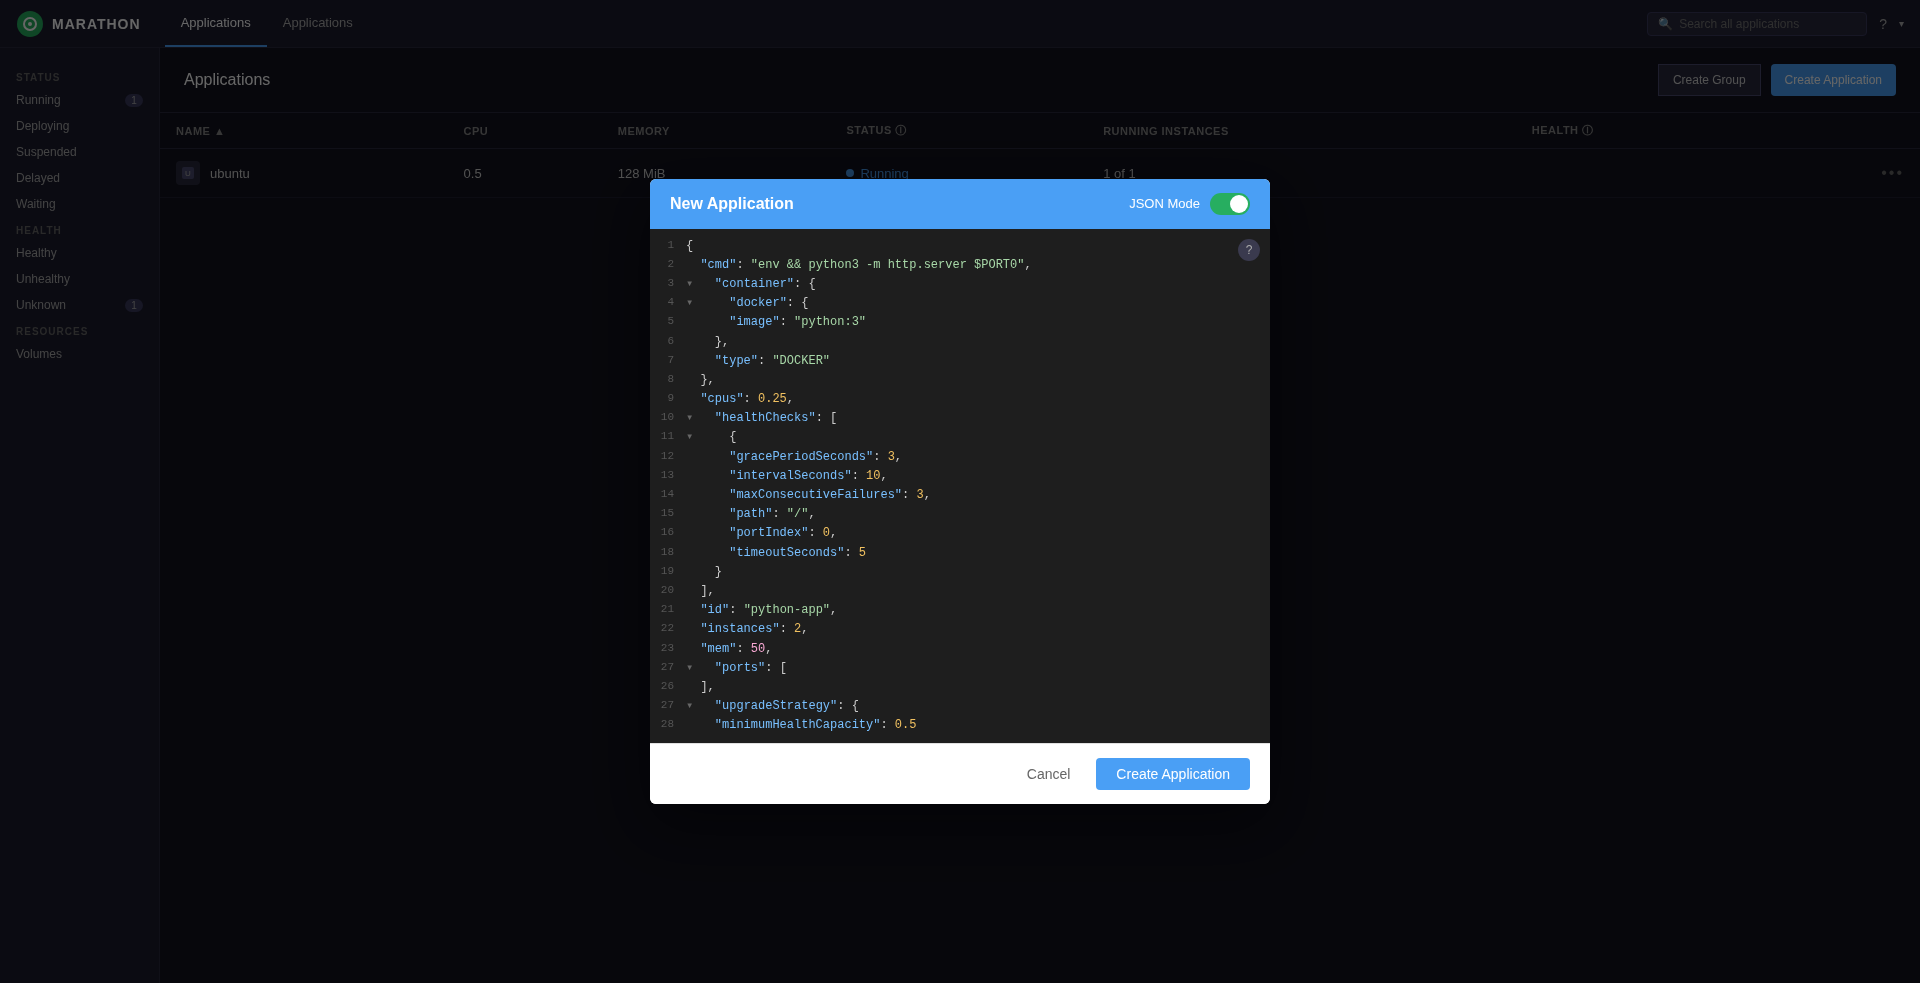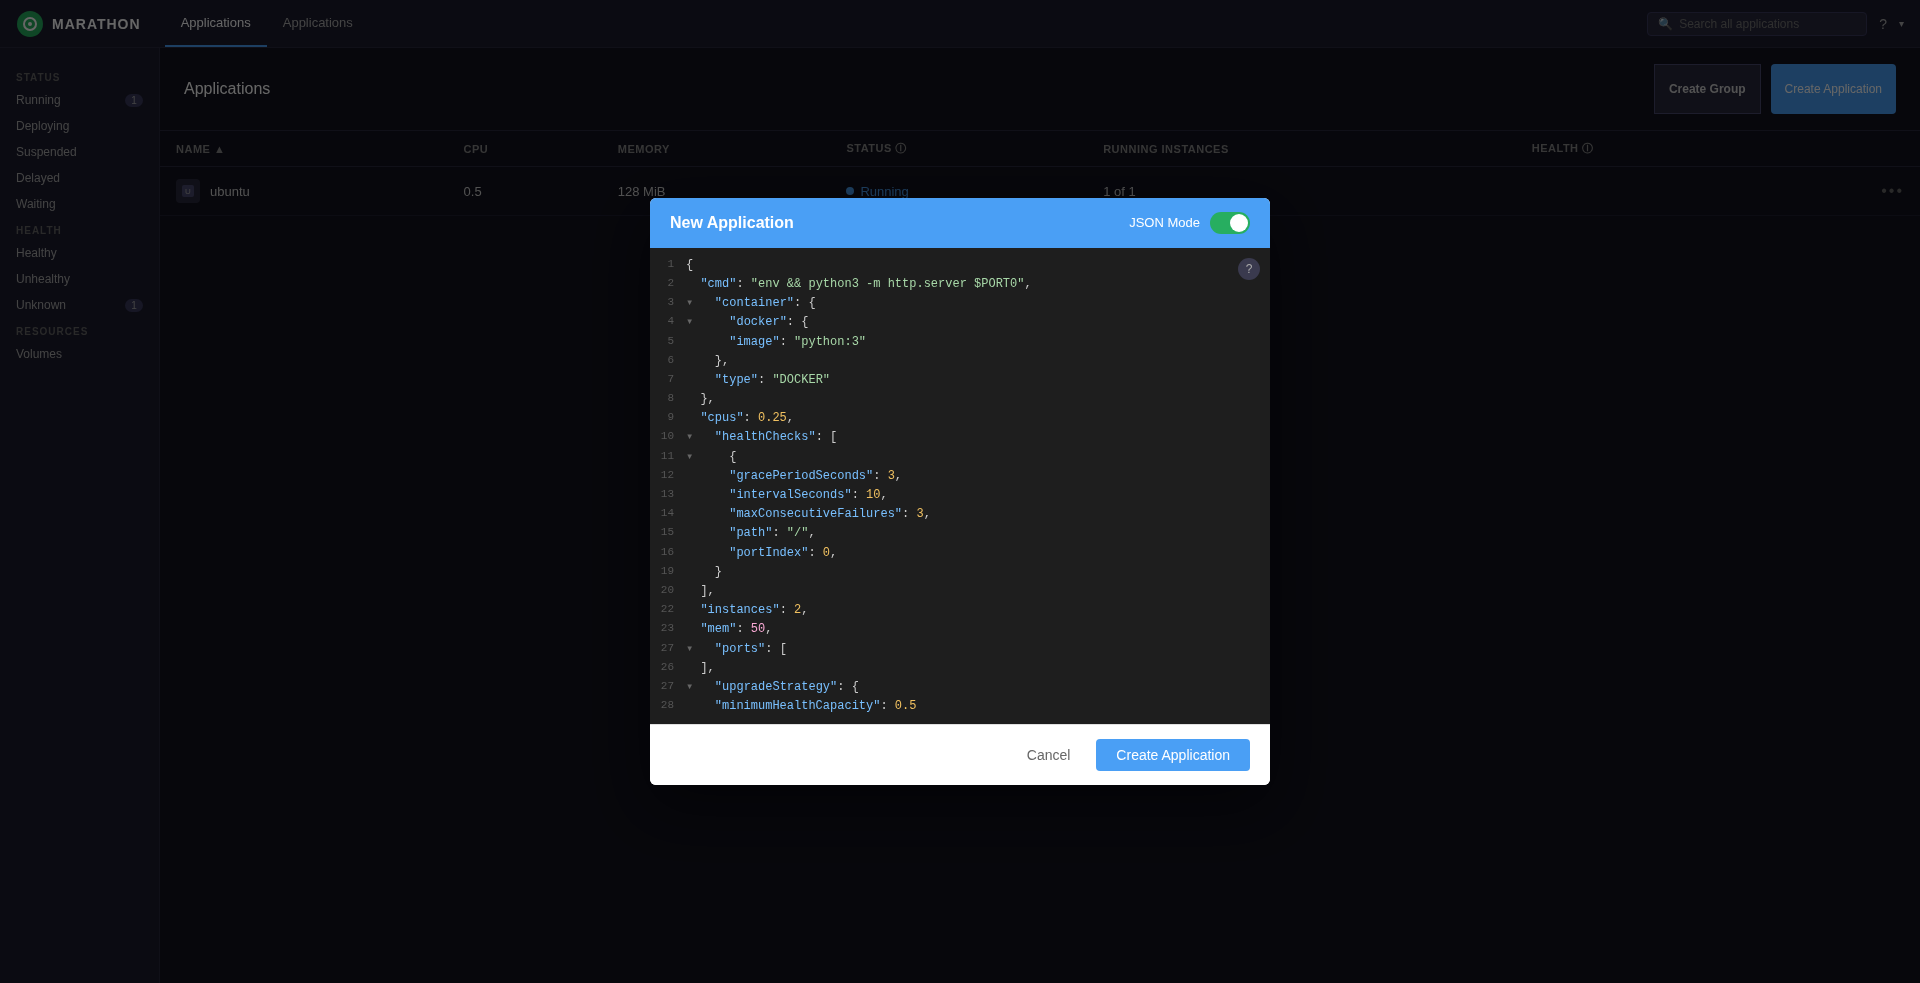--- a/index.html
+++ b/index.html
@@ -163,24 +163,23 @@
     }
     .header-actions {
       display: flex;
       gap: 10px;
     }
     .btn-secondary {
       background: #2a2a3e;
       color: #ccc;
       border: 1px solid #4a4a6e;
       border-radius: 0;
-      padding: 17px 14px;
+      padding: 8px 14px;
       font-size: 12px;
       cursor: pointer;
-      font-weight: bold;
     }
     .btn-primary {
       background: #4a9ff5;
       color: #fff;
       border: none;
       border-radius: 4px;
       padding: 6px 14px;
       font-size: 12px;
       cursor: pointer;
     }
@@ -595,26 +594,34 @@
           </div>
           <div class="code-line">
             <span class="line-num">15</span>
             <span class="line-content"><span style="color: rgb(121, 192, 255);">      "path"</span><span style="color: rgb(204, 204, 204);">: </span><span style="color: rgb(168, 216, 168);">"/"</span><span style="color: rgb(204, 204, 204);">,</span></span>
           </div>
           <div class="code-line">
             <span class="line-num">16</span>
             <span class="line-content"><span style="color: rgb(121, 192, 255);">      "portIndex"</span><span style="color: rgb(204, 204, 204);">: </span><span style="color: rgb(240, 192, 96);">0</span><span style="color: rgb(204, 204, 204);">,</span></span>
           </div>
           <div class="code-line">
+            <span class="line-num">18</span>
+            <span class="line-content"><span style="color: rgb(121, 192, 255);">      "timeoutSeconds"</span><span style="color: rgb(204, 204, 204);">: </span><span style="color: rgb(240, 192, 96);">5</span></span>
+          </div>
+          <div class="code-line">
             <span class="line-num">19</span>
             <span class="line-content"><span style="color: rgb(204, 204, 204);">    }</span></span>
           </div>
           <div class="code-line">
             <span class="line-num">20</span>
             <span class="line-content"><span style="color: rgb(204, 204, 204);">  ],</span></span>
+          </div>
+          <div class="code-line">
+            <span class="line-num">21</span>
+            <span class="line-content"><span style="color: rgb(121, 192, 255);">  "id"</span><span style="color: rgb(204, 204, 204);">: </span><span style="color: rgb(168, 216, 168);">"python-app"</span><span style="color: rgb(204, 204, 204);">,</span></span>
           </div>
           <div class="code-line">
             <span class="line-num">22</span>
             <span class="line-content"><span style="color: rgb(121, 192, 255);">  "instances"</span><span style="color: rgb(204, 204, 204);">: </span><span style="color: rgb(240, 192, 96);">2</span><span style="color: rgb(204, 204, 204);">,</span></span>
           </div>
           <div class="code-line">
             <span class="line-num">23</span>
             <span class="line-content"><span style="color: rgb(121, 192, 255);">  "mem"</span><span style="color: rgb(204, 204, 204);">: </span><span style="color: #f9a8d4;">50</span><span style="color: rgb(204, 204, 204);">,</span></span>
           </div>
           <div class="code-line">

